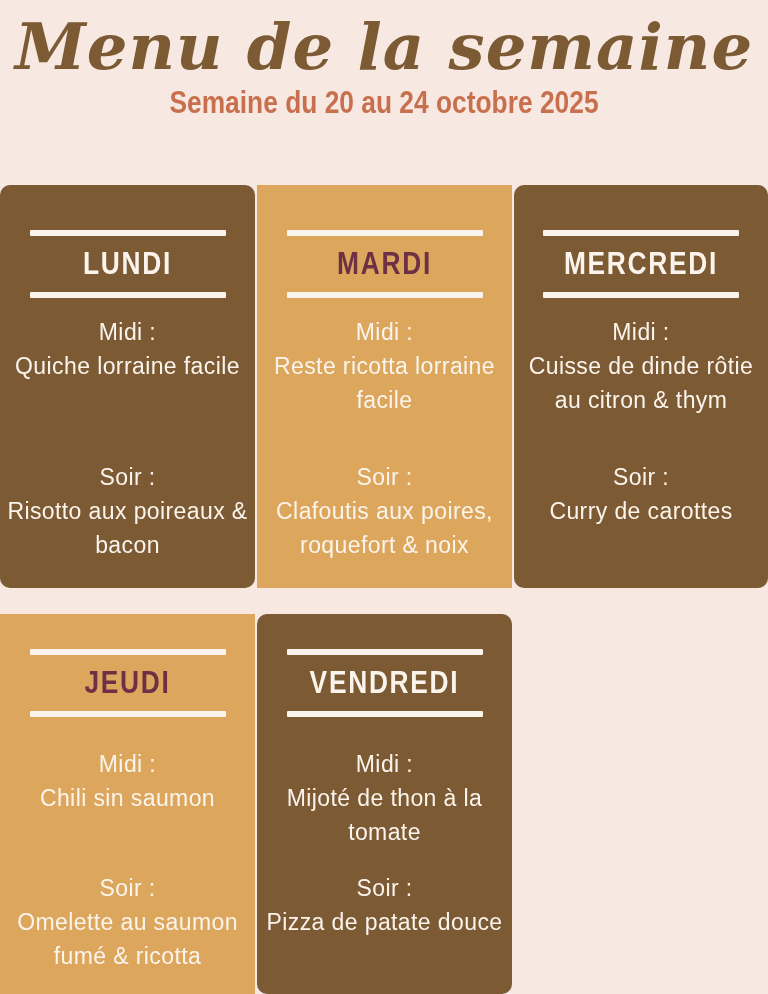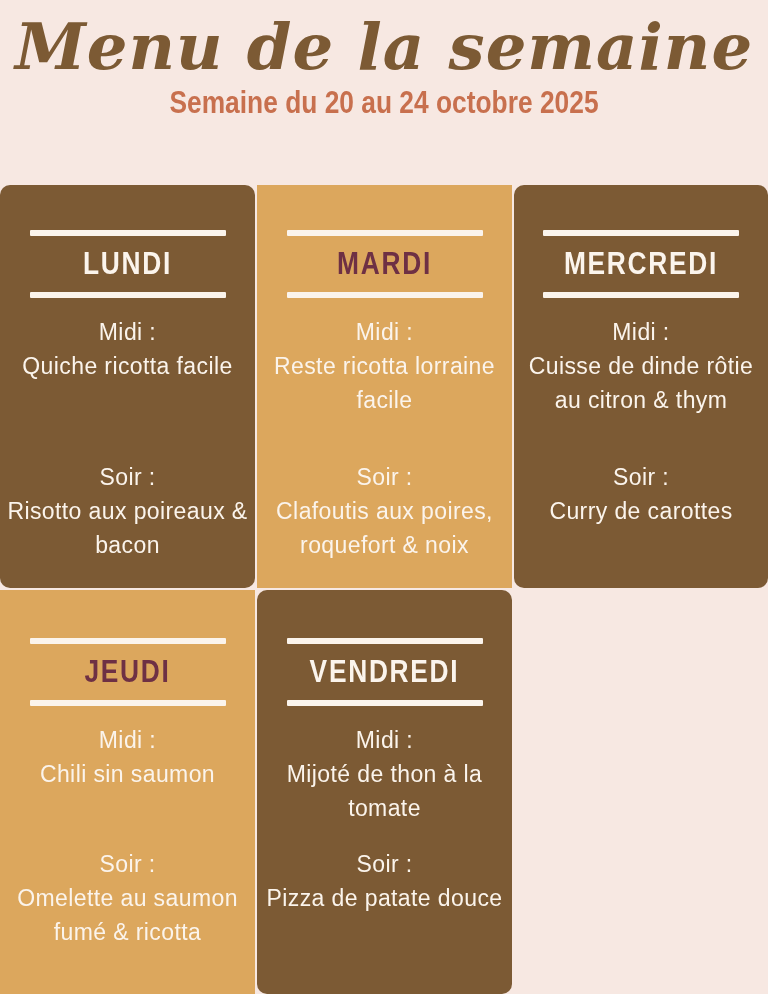--- a/index.html
+++ b/index.html
@@ -35,21 +35,21 @@
     grid-template-columns: 255px 255px 254px;
     grid-template-rows: 403px 404px;
     gap: 2px;
   }
   .card { position: relative; text-align: center; }
   .card.brown { background: #7c5a34; border-radius: 10px; }
   .card.tan   { background: #dca75d; }
   .empty-cell { background: #f7e8e2; }
 
   .card.row1 { padding-top: 45px; }
-  .card.row2 { padding-top: 48px; }
+  .card.row2 { padding-top: 35px; margin-top: 24px; }
 
   .rule {
     width: 196px; height: 6px;
     margin: 0 auto;
     background: #fbf4ec;
     border-radius: 1px;
   }
   .day {
     margin: 10px 0;
     font-size: 31px; line-height: 36px;
@@ -82,21 +82,21 @@
   </div>
 
   <div class="grid">
 
     <section class="card brown row1">
       <div class="rule"></div>
       <h2 class="day cream">LUNDI</h2>
       <div class="rule"></div>
       <div class="meal midi">
         <div>Midi :</div>
-        <div>Quiche ricotta facile</div>
+        <div>Quiche lorraine facile</div>
       </div>
       <div class="meal soir">
         <div>Soir :</div>
         <div>Risotto aux poireaux &amp; bacon</div>
       </div>
     </section>
 
     <section class="card tan row1">
       <div class="rule"></div>
       <h2 class="day maroon">MARDI</h2>

